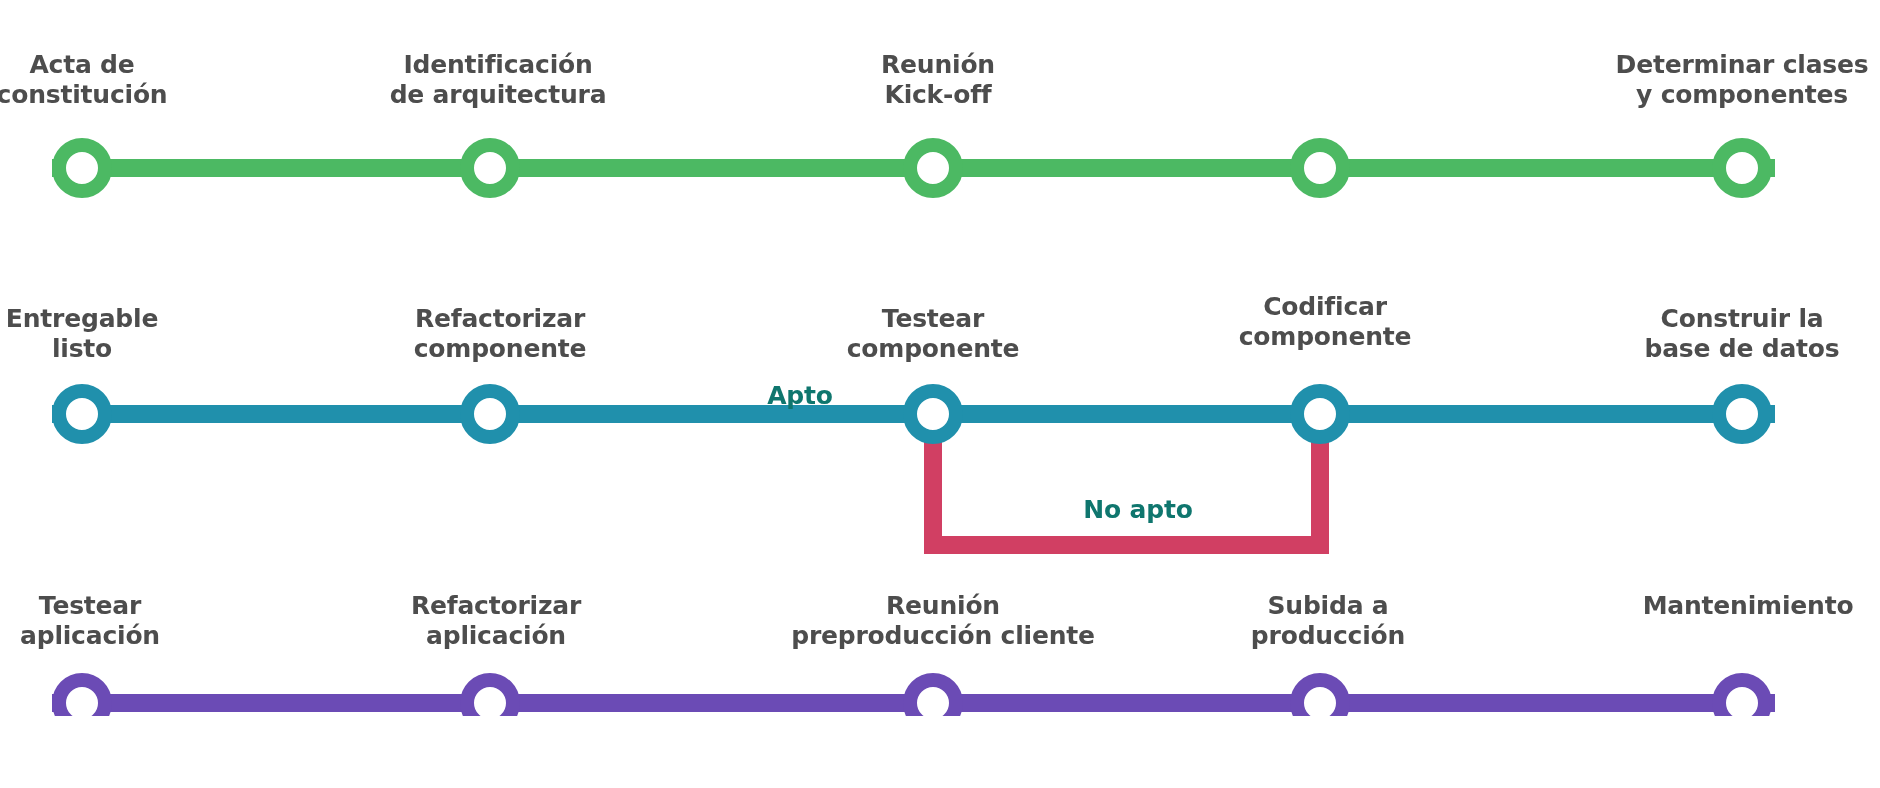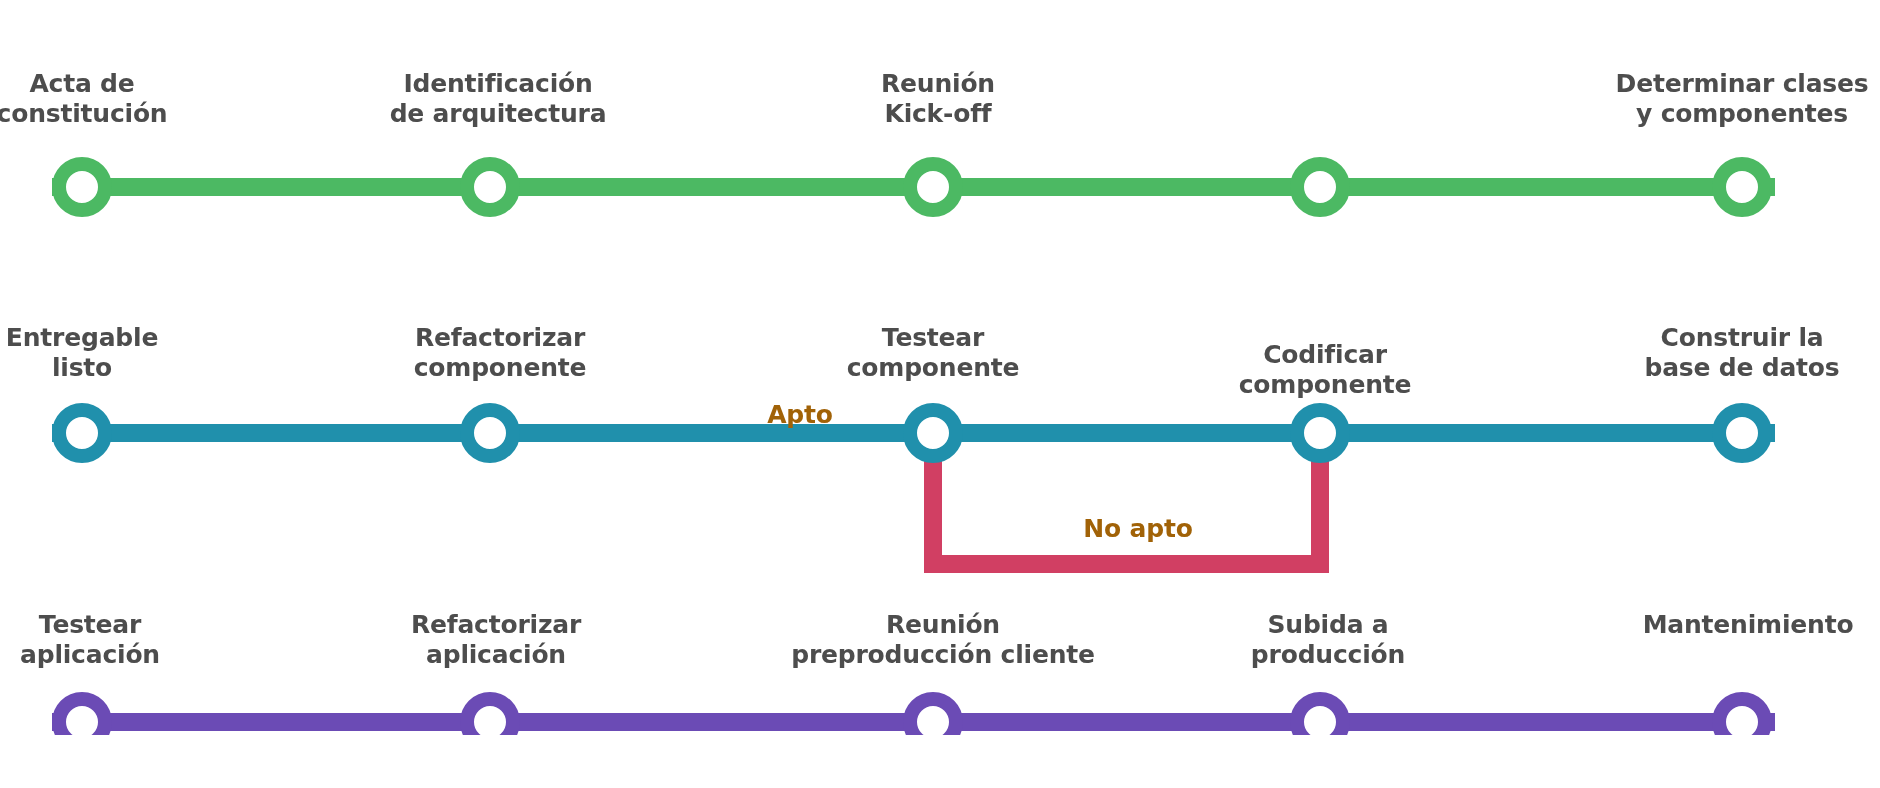--- a/index.html
+++ b/index.html
@@ -10,21 +10,20 @@
   }
   body {
     font-family: "DejaVu Sans", "Liberation Sans", sans-serif;
   }
   #canvas {
     position: relative;
     width: 1880px;
     height: 716px;
     background: #ffffff;
     overflow: hidden;
-    margin-top: 19px;
   }
   svg.flow {
     position: absolute;
     left: 0;
     top: 0;
     width: 1880px;
     height: 788px;
   }
   .node-label {
     position: absolute;
@@ -36,21 +35,21 @@
     letter-spacing: -0.2px;
     white-space: pre-line;
     transform: translateX(-50%);
     pointer-events: none;
   }
   .edge-label {
     position: absolute;
     font-weight: 700;
     font-size: 25px;
     line-height: 1.15;
-    color: #a16207;
+    color: #0f766e;
     letter-spacing: -0.2px;
     transform: translateX(-50%);
     white-space: nowrap;
   }
 </style>
 </head>
 <body>
 
 <div id="canvas">
 
@@ -102,21 +101,21 @@
 Kick-off</div>
   <div class="node-label" style="left:1742px; top:50px; width:340px;">Determinar clases
 y componentes</div>
 
   <div class="node-label" style="left:82px; top:304px; width:260px;">Entregable
 listo</div>
   <div class="node-label" style="left:500px; top:304px; width:280px;">Refactorizar
 componente</div>
   <div class="node-label" style="left:933px; top:304px; width:280px;">Testear
 componente</div>
-  <div class="node-label" style="left:1325px; top:321px; width:280px;">Codificar
+  <div class="node-label" style="left:1325px; top:292px; width:280px;">Codificar
 componente</div>
   <div class="node-label" style="left:1742px; top:304px; width:300px;">Construir la
 base de datos</div>
 
   <div class="node-label" style="left:90px; top:591px; width:260px;">Testear
 aplicación</div>
   <div class="node-label" style="left:496px; top:591px; width:280px;">Refactorizar
 aplicación</div>
   <div class="node-label" style="left:943px; top:591px; width:420px;">Reunión
 preproducción cliente</div>

